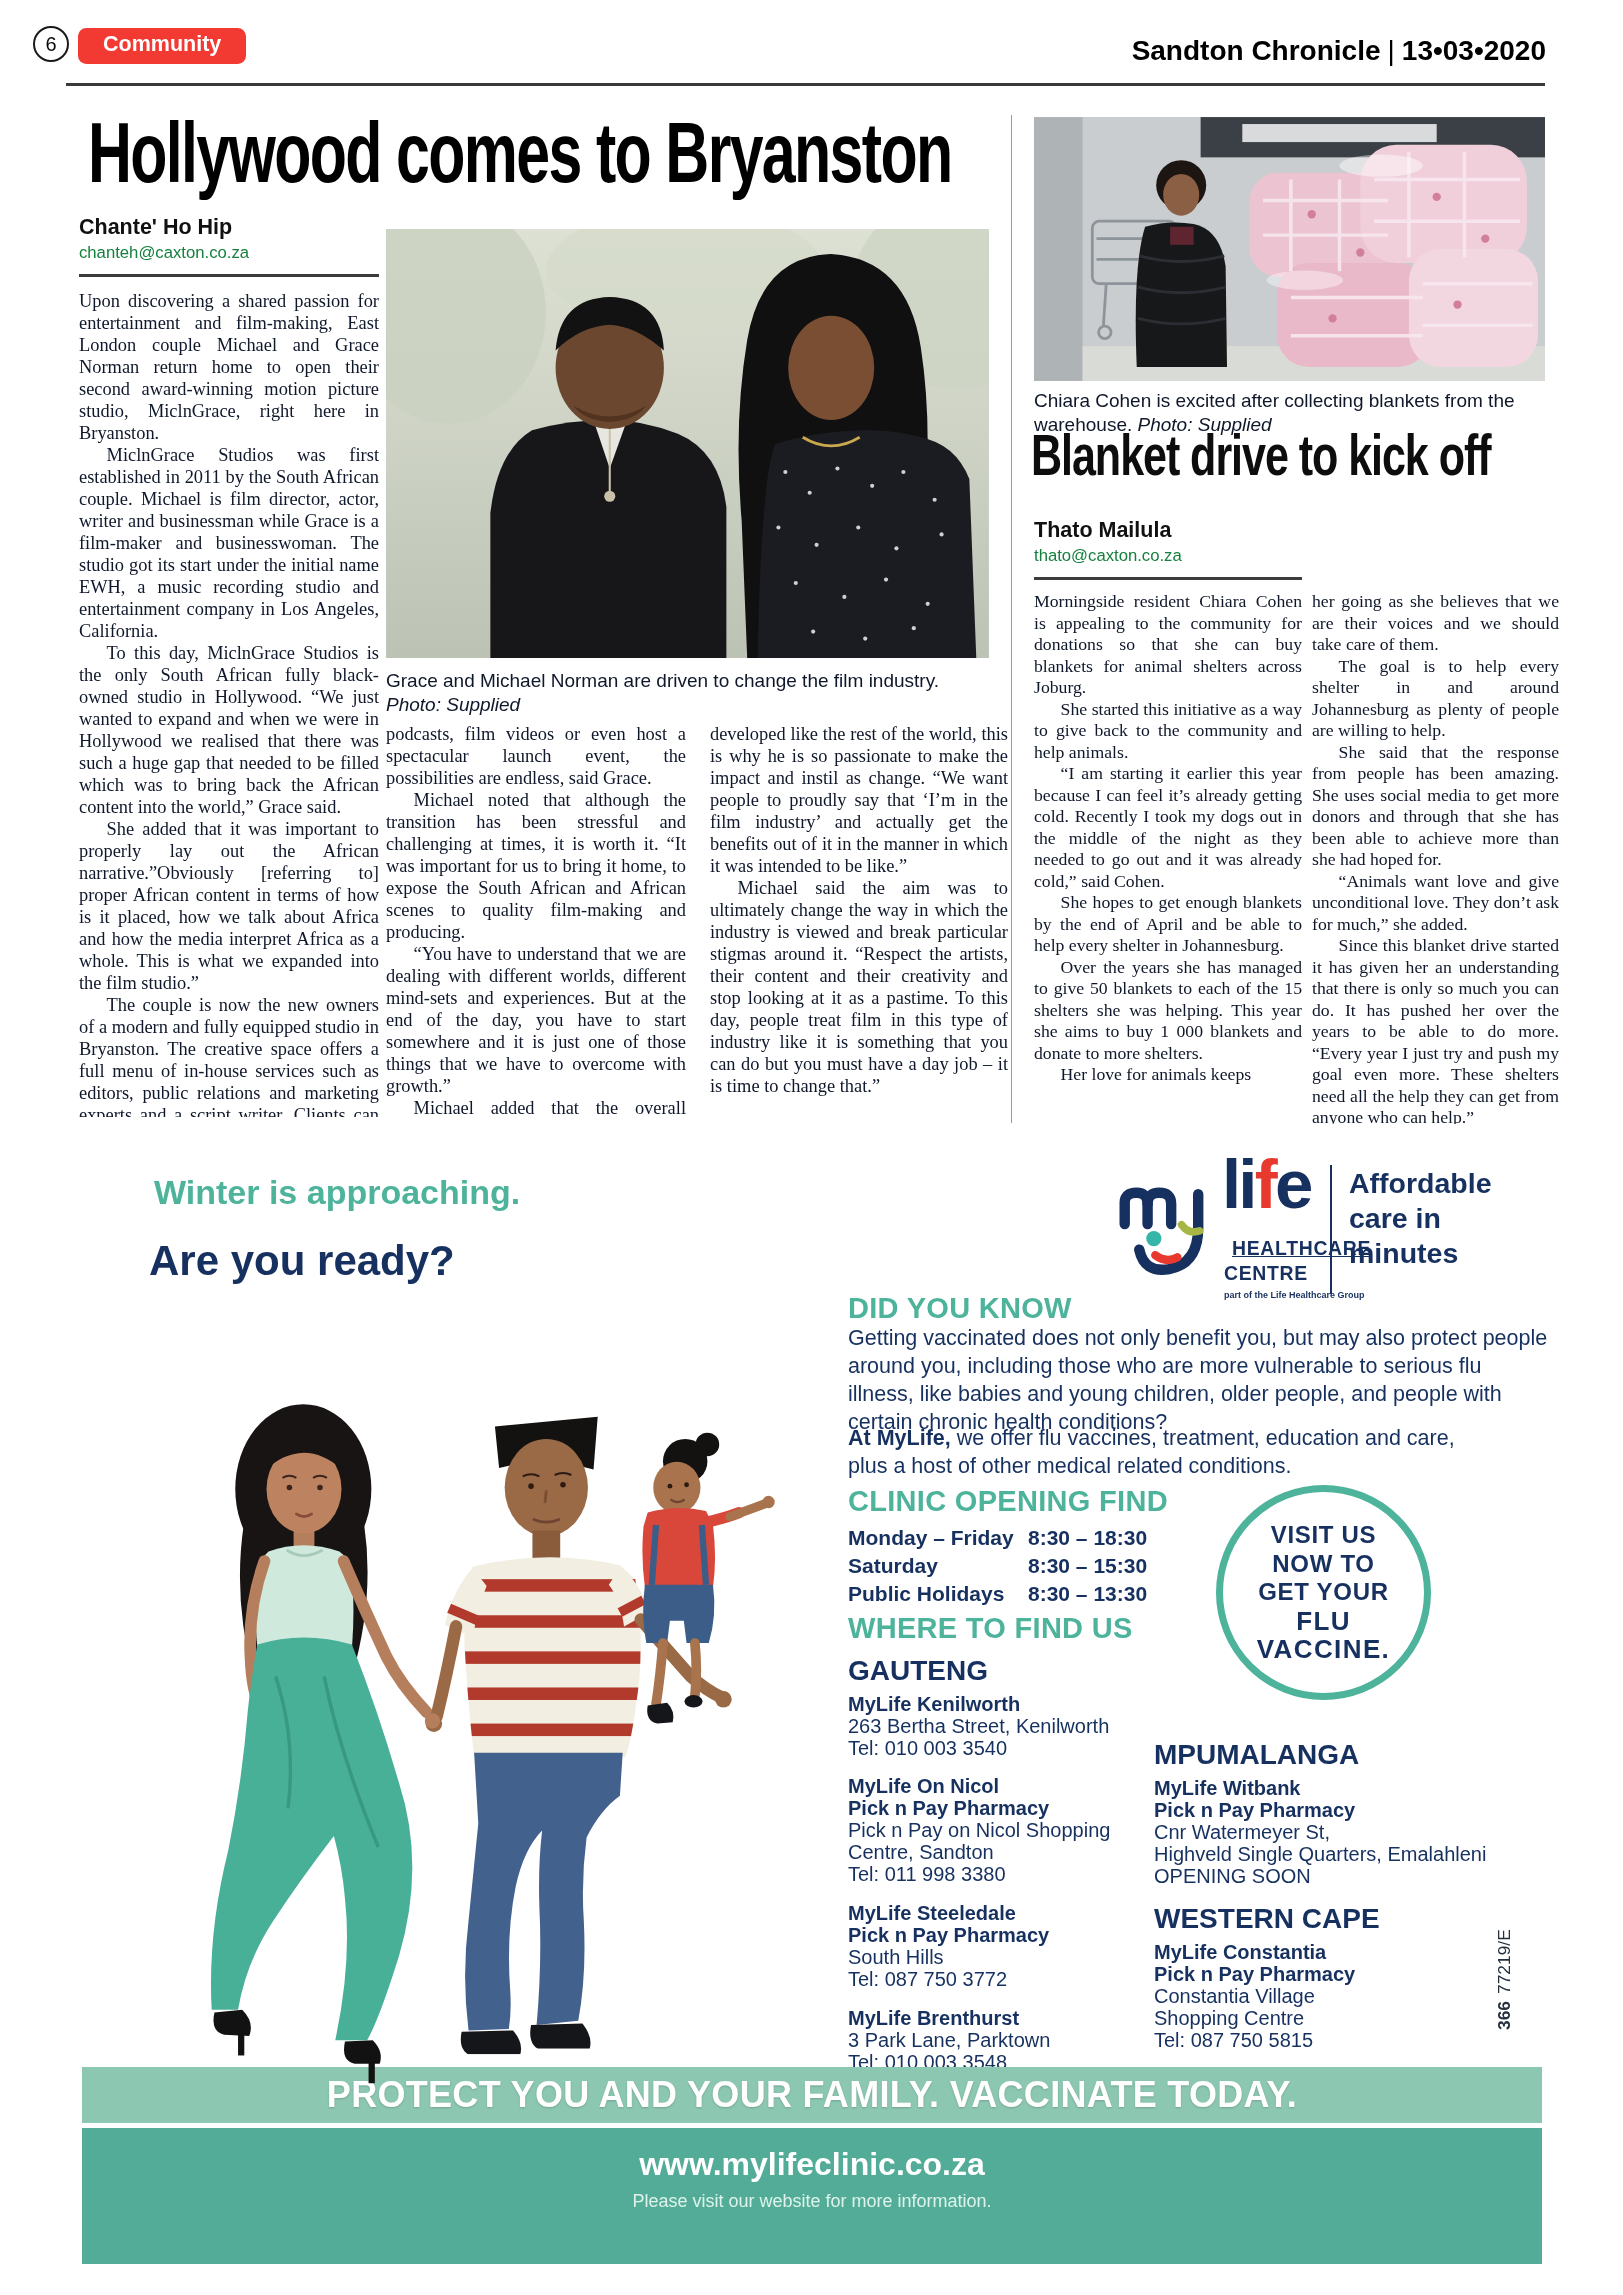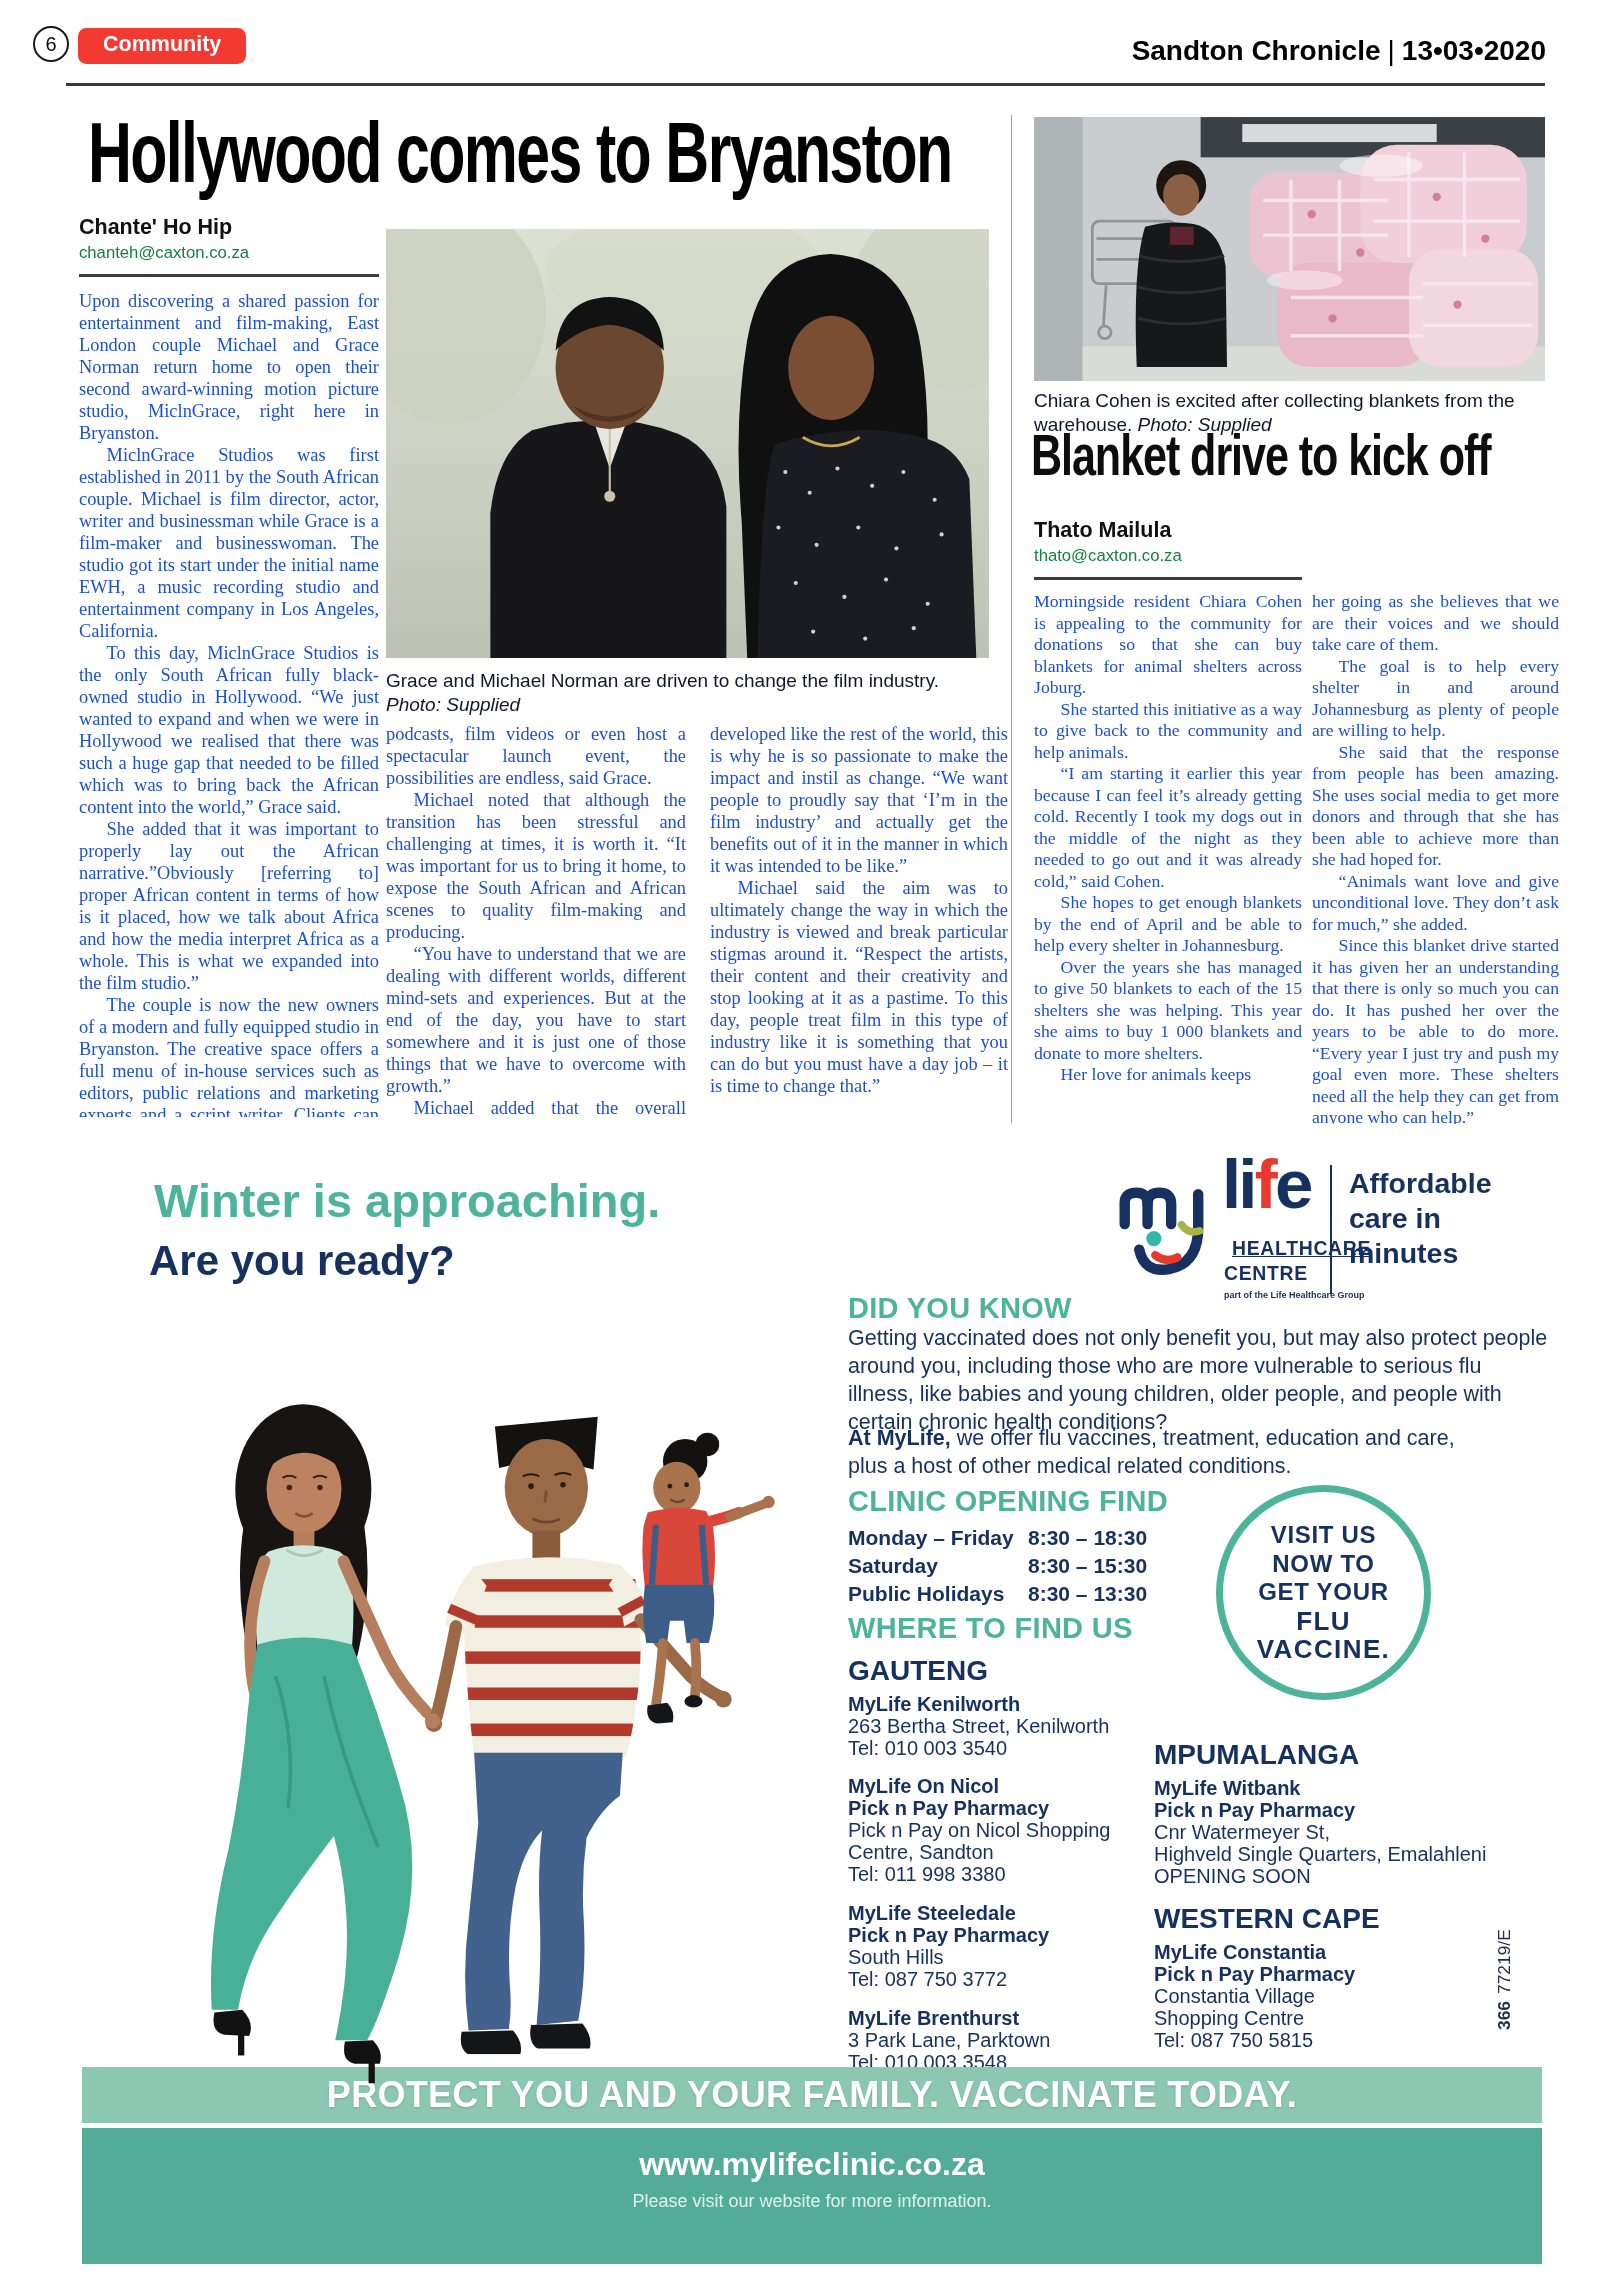--- a/index.html
+++ b/index.html
@@ -17,21 +17,21 @@
   #header-rule{left:66px;top:83px;width:1479px;height:2.8px;background:#3a3a3a;}
 
   
   #a1-headline{left:88px;top:103px;white-space:nowrap;}
   #a1-headline span{display:inline-block;font-size:78px;font-weight:bold;letter-spacing:-2.1px;color:#000;
     transform:scale(0.78,1.1);transform-origin:0 0;}
   .byline-name{font-size:21.5px;font-weight:bold;color:#111;}
   .byline-mail{font-size:16.7px;color:#15803d;margin-top:2.8px;}
   .byline-rule{height:2.8px;background:#3c3c3c;margin-top:11px;}
   #a1-byline{left:79px;top:215px;width:300px;}
-  .news{font-family:"Liberation Serif",serif;text-align:justify;color:#1d4ed8;overflow:hidden;}
+  .news{font-family:"Liberation Serif",serif;text-align:justify;color:#0f172a;overflow:hidden;}
   .news p{margin:0;}
   .news p + p{text-indent:1.5em;}
   .a1col{font-size:18.4px;line-height:22px;}
   #a1-col1{left:79px;top:290px;width:300px;height:827px;}
   #a1-col2{left:386px;top:723px;width:300px;height:394px;}
   #a1-col3{left:710px;top:723px;width:298px;height:394px;}
   #a1-photo{left:386px;top:229px;width:603px;height:429px;overflow:hidden;background:#cfd4c8;}
   .caption{font-size:19px;line-height:23.6px;color:#0f172a;}
   .caption .credit{font-style:italic;}
   #a1-caption{left:386px;top:669px;width:603px;}
@@ -41,21 +41,21 @@
   
   #a2-photo{left:1034px;top:117px;width:511px;height:264px;overflow:hidden;background:#c9cdd0;}
   #a2-caption{left:1034px;top:389px;width:511px;}
   #a2-headline{left:1031px;top:421px;white-space:nowrap;}
   #a2-headline span{display:inline-block;font-size:56px;font-weight:bold;letter-spacing:-1.4px;color:#0d0d0d;
     transform:scale(0.77,1.04);transform-origin:0 0;}
   #a2-byline{left:1034px;top:518px;width:268px;}
   .a2col{font-size:17.7px;line-height:21.5px;}
   #a2-colA{left:1034px;top:591px;width:268px;height:533px;}
   #a2-colB{left:1312px;top:591px;width:247px;height:533px;}
-  #ad-headline1{left:154px;top:1173px;font-size:47px;font-weight:bold;color:#4db39b;}
+  #ad-headline1{left:154px;top:1173px;font-size:34px;font-weight:bold;color:#4db39b;}
   #ad-headline2{left:149px;top:1237px;font-size:42px;font-weight:bold;color:#16305f;}
 
   #logo-face{left:1115px;top:1158px;}
   #logo-life{left:1222px;top:1145px;font-size:69px;font-weight:bold;letter-spacing:-2.8px;color:#16305f;}
   #logo-life .f-red{color:#e8392e;}
   #logo-sub1{left:1232px;top:1237px;font-size:19.4px;font-weight:bold;letter-spacing:0.7px;color:#16305f;text-decoration:underline;}
   #logo-sub2{left:1224px;top:1262px;font-size:19.4px;font-weight:bold;letter-spacing:0.7px;color:#16305f;}
   #logo-sub3{left:1224px;top:1290px;font-size:9px;font-weight:bold;color:#16305f;}
   #logo-divider{left:1330px;top:1165px;width:2.1px;height:129px;background:#16305f;}
   #ad-tagline{left:1349px;top:1166px;font-size:28.5px;font-weight:bold;line-height:35px;color:#16305f;}

